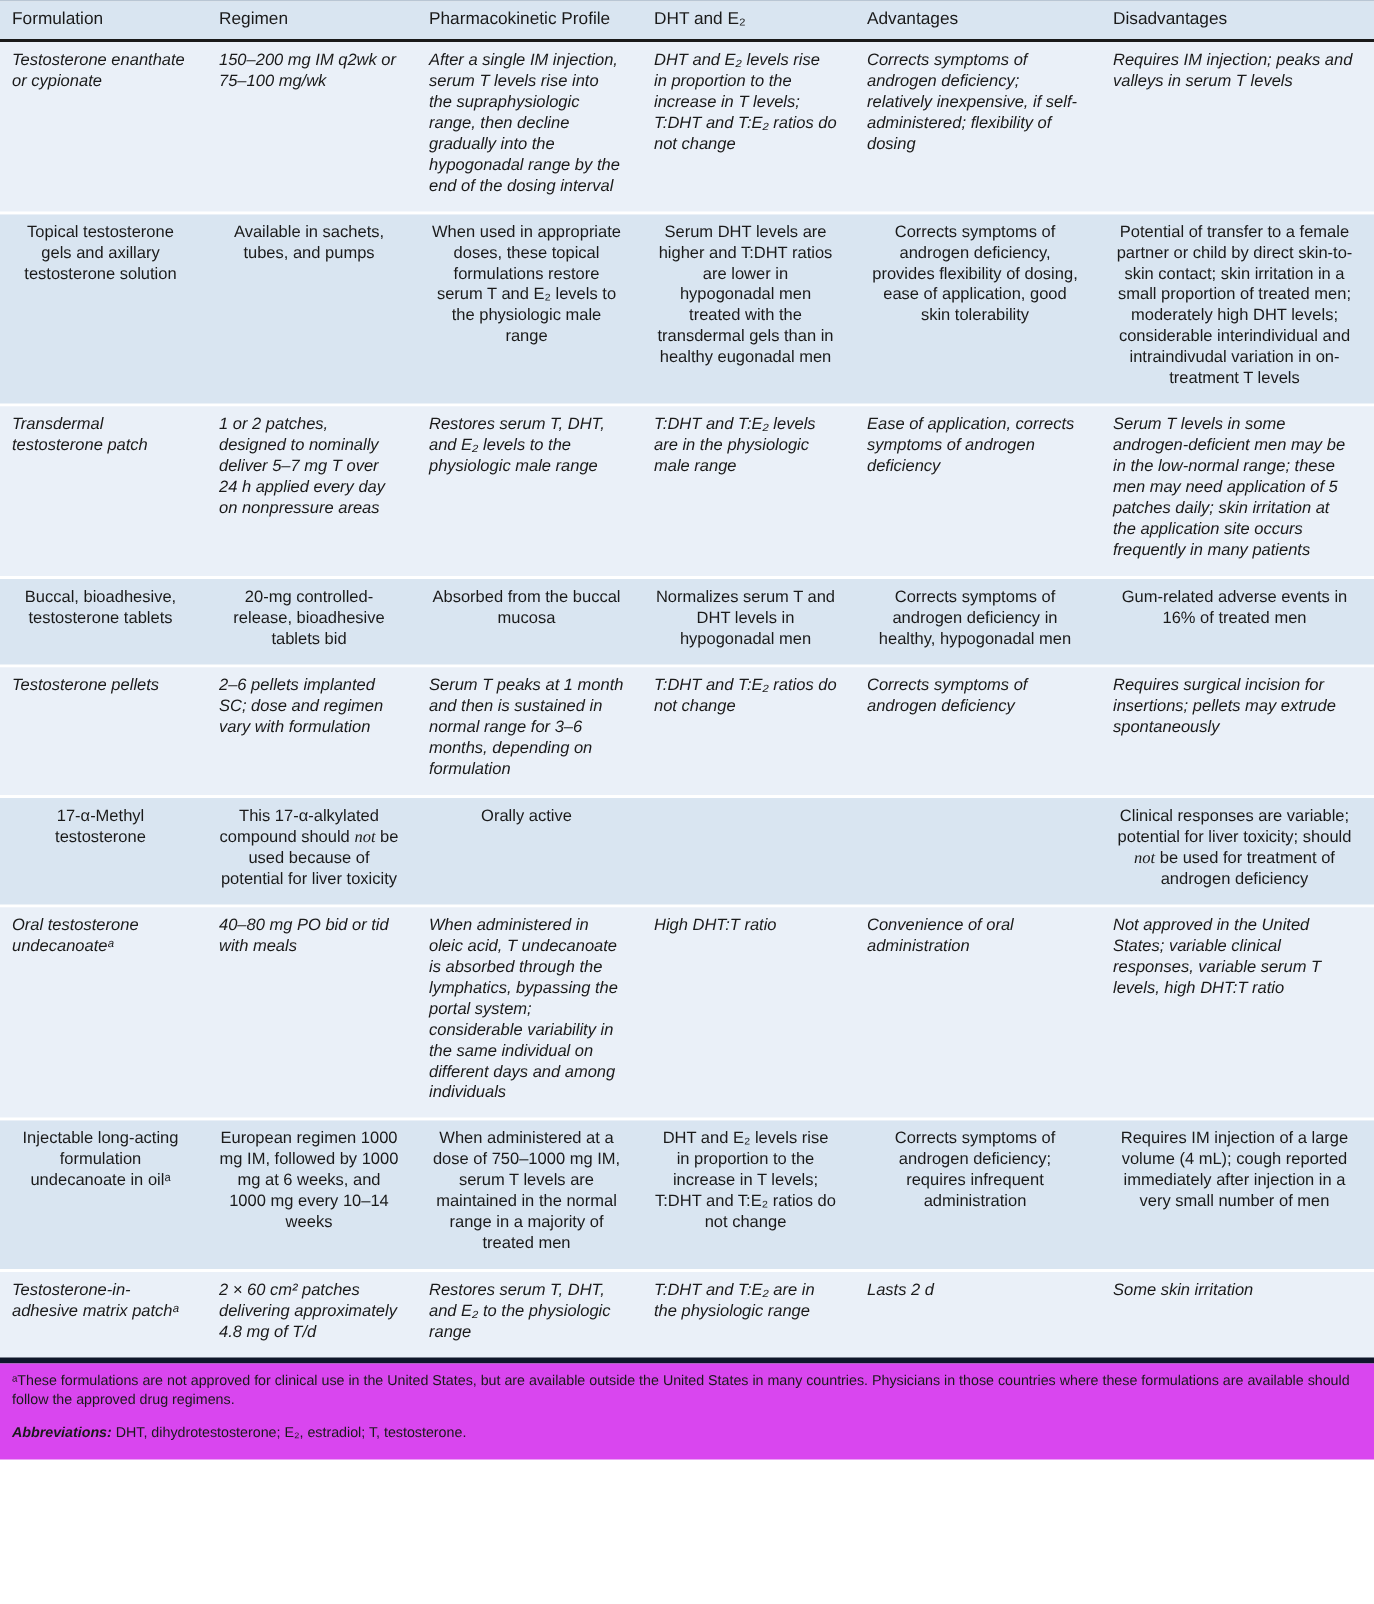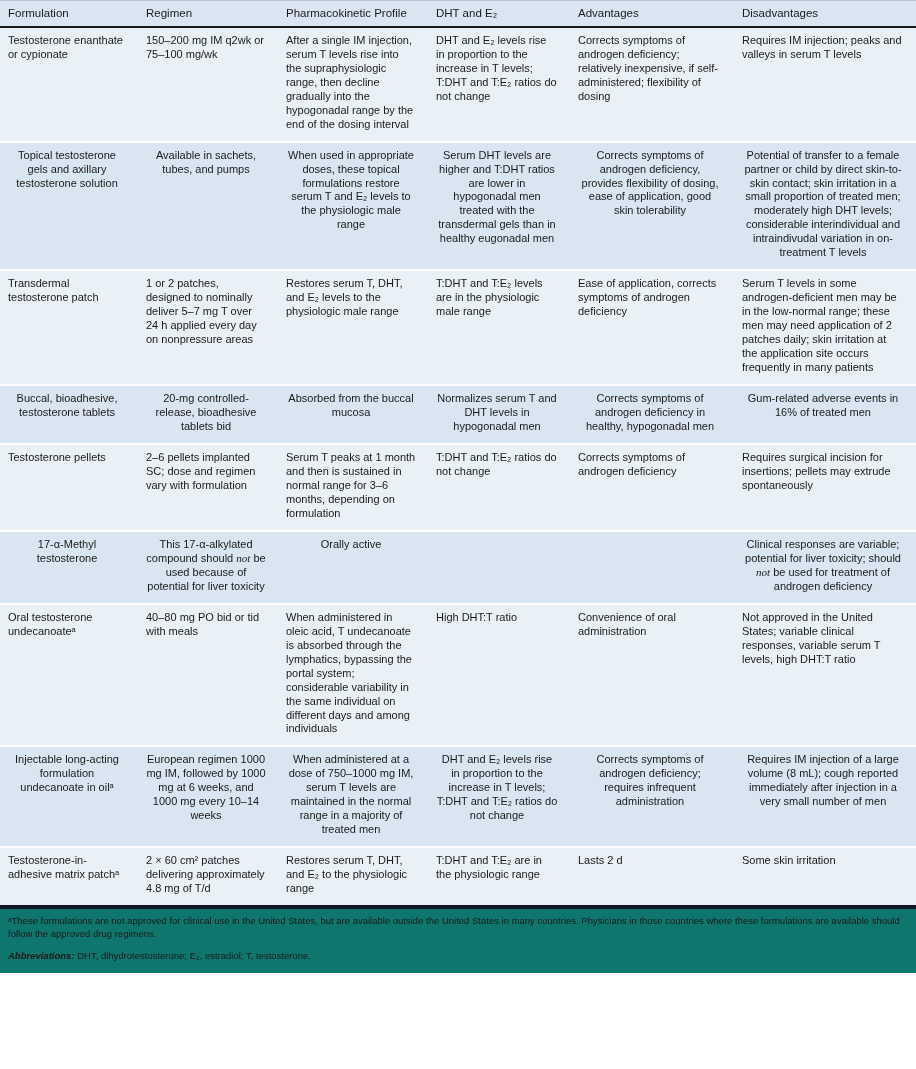--- a/index.html
+++ b/index.html
@@ -28,28 +28,28 @@
     padding: 6px 12px 5px 8px;
     border-bottom: 2px solid #1a1a1a;
   }
   tbody td {
     vertical-align: top;
     font-size: 11px;
     line-height: 1.27;
     padding: 6px 12px 9px 8px;
     border-bottom: 2px solid #ffffff;
   }
-  tbody tr.row-light td { background: #eaf0f8; }
+  tbody tr.row-light td { background: #eaf0f8; font-style: italic; }
   tbody tr.row-dark  td { background: #d9e5f1; text-align: center; }
   tbody tr:last-child td { border-bottom: 4px solid #0f172a; }
   td em, .cell em { font-style: italic; font-family: Liberation Serif, serif; }
 
   .footnotes {
     padding: 6px 8px 10px 8px;
-    background: #0f766e;
+    background: #d946ef;
   }
   .footnote-a {
     font-size: 9.5px;
     line-height: 1.35;
     margin-bottom: 9px;
     color: #1a1a1a;
   }
   .abbreviations {
     font-size: 9.5px;
     line-height: 1.35;
@@ -97,21 +97,21 @@
           <td class="cell">Serum DHT levels are higher and T:DHT ratios are lower in hypogonadal men treated with the transdermal gels than in healthy eugonadal men</td>
           <td class="cell">Corrects symptoms of androgen deficiency, provides flexibility of dosing, ease of application, good skin tolerability</td>
           <td class="cell">Potential of transfer to a female partner or child by direct skin-to-skin contact; skin irritation in a small proportion of treated men; moderately high DHT levels; considerable interindividual and intraindivudal variation in on-treatment T levels</td>
         </tr>
         <tr class="row-light">
           <td class="cell">Transdermal testosterone patch</td>
           <td class="cell">1 or 2 patches, designed to nominally deliver 5–7 mg T over 24 h applied every day on nonpressure areas</td>
           <td class="cell">Restores serum T, DHT, and E₂ levels to the physiologic male range</td>
           <td class="cell">T:DHT and T:E₂ levels are in the physiologic male range</td>
           <td class="cell">Ease of application, corrects symptoms of androgen deficiency</td>
-          <td class="cell">Serum T levels in some androgen-deficient men may be in the low-normal range; these men may need application of 2 patches daily; skin irritation at the application site occurs frequently in many patients</td>
+          <td class="cell">Serum T levels in some androgen-deficient men may be in the low-normal range; these men may need application of 5 patches daily; skin irritation at the application site occurs frequently in many patients</td>
         </tr>
         <tr class="row-dark">
           <td class="cell">Buccal, bioadhesive, testosterone tablets</td>
           <td class="cell">20-mg controlled-release, bioadhesive tablets bid</td>
           <td class="cell">Absorbed from the buccal mucosa</td>
           <td class="cell">Normalizes serum T and DHT levels in hypogonadal men</td>
           <td class="cell">Corrects symptoms of androgen deficiency in healthy, hypogonadal men</td>
           <td class="cell">Gum-related adverse events in 16% of treated men</td>
         </tr>
         <tr class="row-light">
@@ -137,21 +137,21 @@
           <td class="cell">High DHT:T ratio</td>
           <td class="cell">Convenience of oral administration</td>
           <td class="cell">Not approved in the United States; variable clinical responses, variable serum T levels, high DHT:T ratio</td>
         </tr>
         <tr class="row-dark">
           <td class="cell">Injectable long-acting formulation undecanoate in oilᵃ</td>
           <td class="cell">European regimen 1000 mg IM, followed by 1000 mg at 6 weeks, and 1000 mg every 10–14 weeks</td>
           <td class="cell">When administered at a dose of 750–1000 mg IM, serum T levels are maintained in the normal range in a majority of treated men</td>
           <td class="cell">DHT and E₂ levels rise in proportion to the increase in T levels; T:DHT and T:E₂ ratios do not change</td>
           <td class="cell">Corrects symptoms of androgen deficiency; requires infrequent administration</td>
-          <td class="cell">Requires IM injection of a large volume (8 mL); cough reported immediately after injection in a very small number of men</td>
+          <td class="cell">Requires IM injection of a large volume (4 mL); cough reported immediately after injection in a very small number of men</td>
         </tr>
         <tr class="row-light">
           <td class="cell">Testosterone-in-adhesive matrix patchᵃ</td>
           <td class="cell">2 × 60 cm² patches delivering approximately 4.8 mg of T/d</td>
           <td class="cell">Restores serum T, DHT, and E₂ to the physiologic range</td>
           <td class="cell">T:DHT and T:E₂ are in the physiologic range</td>
           <td class="cell">Lasts 2 d</td>
           <td class="cell">Some skin irritation</td>
         </tr>
       </tbody>

